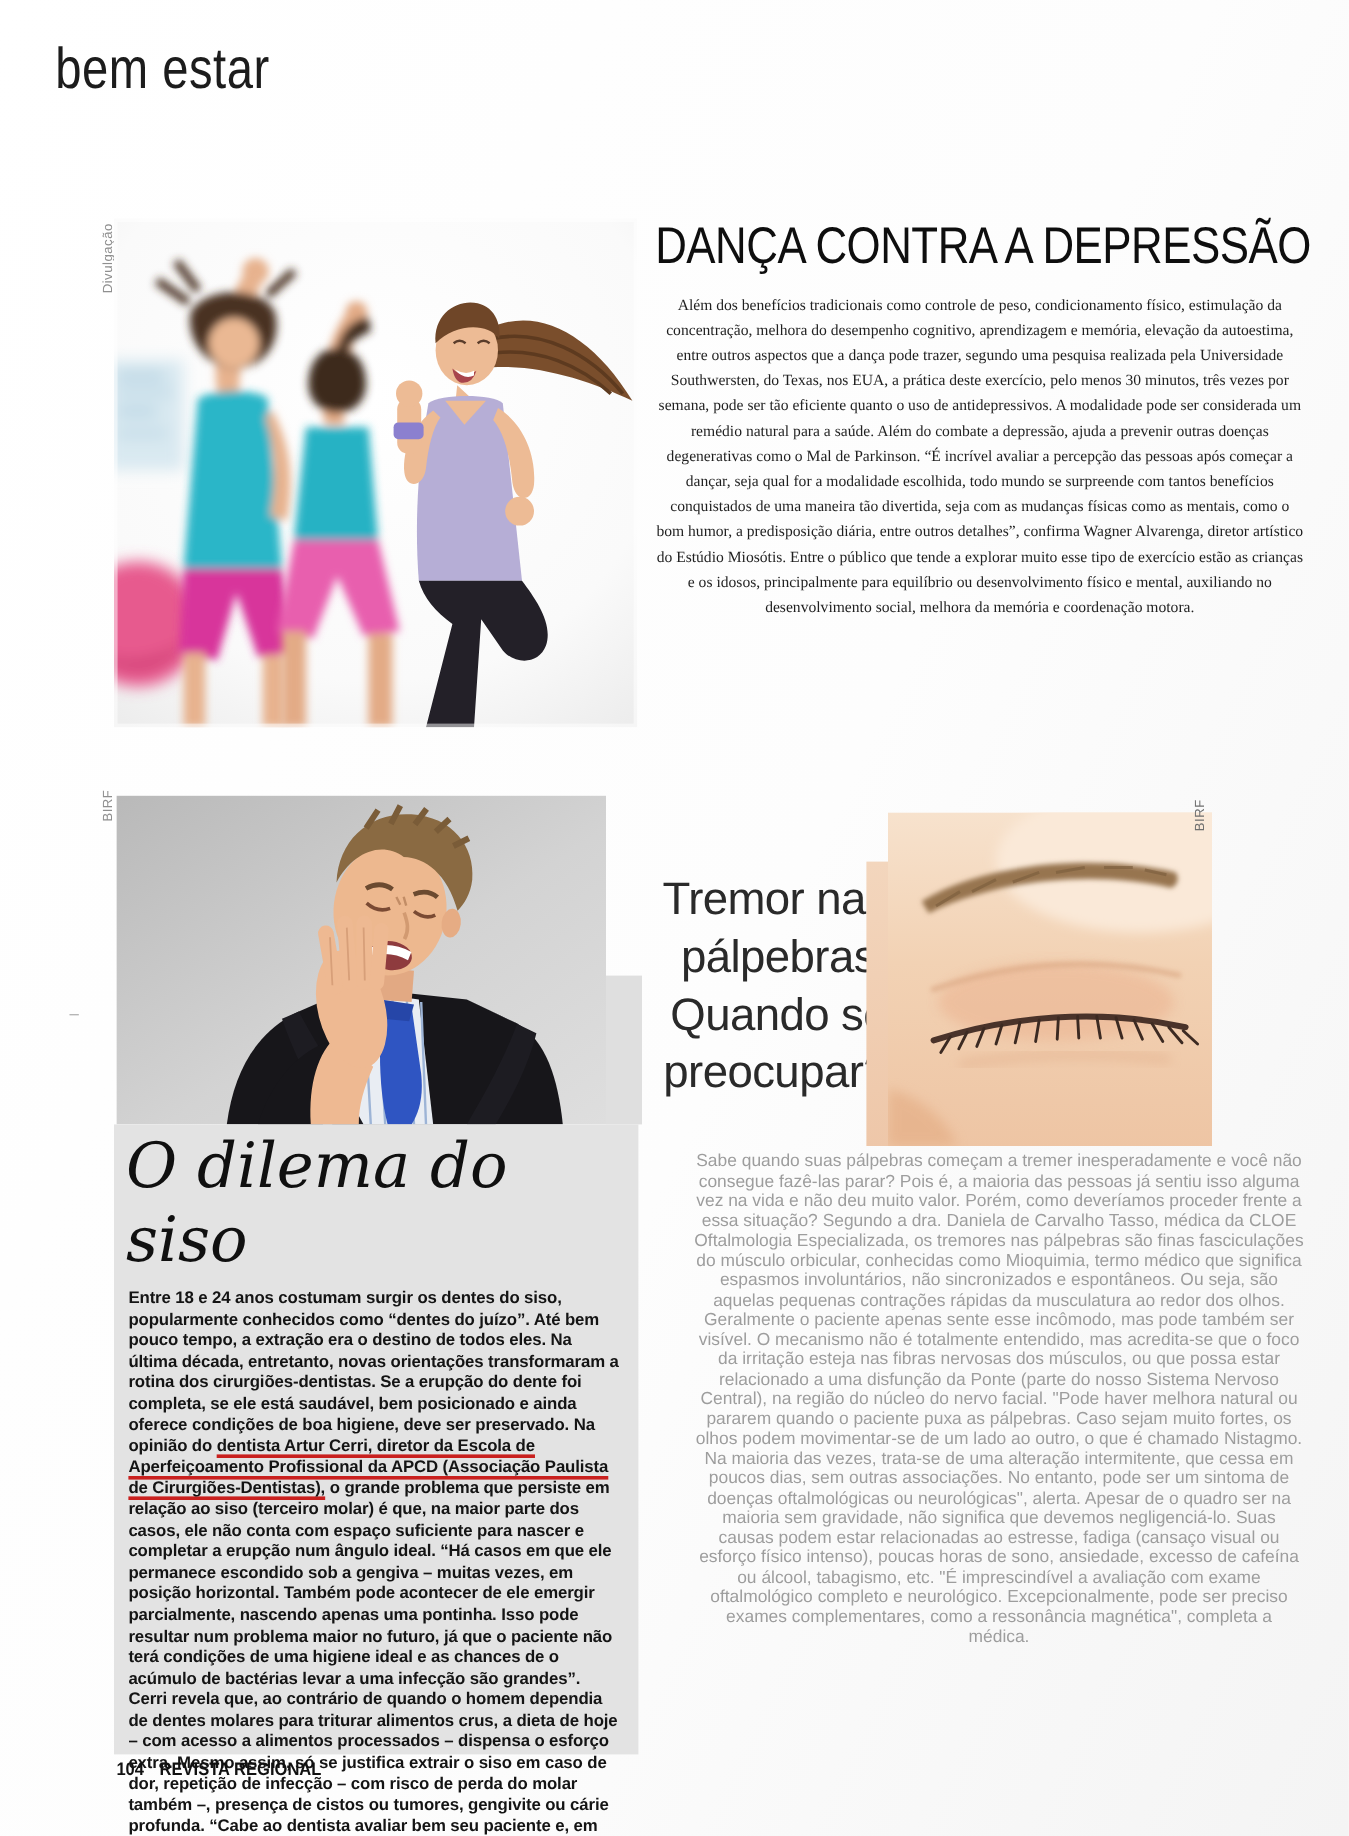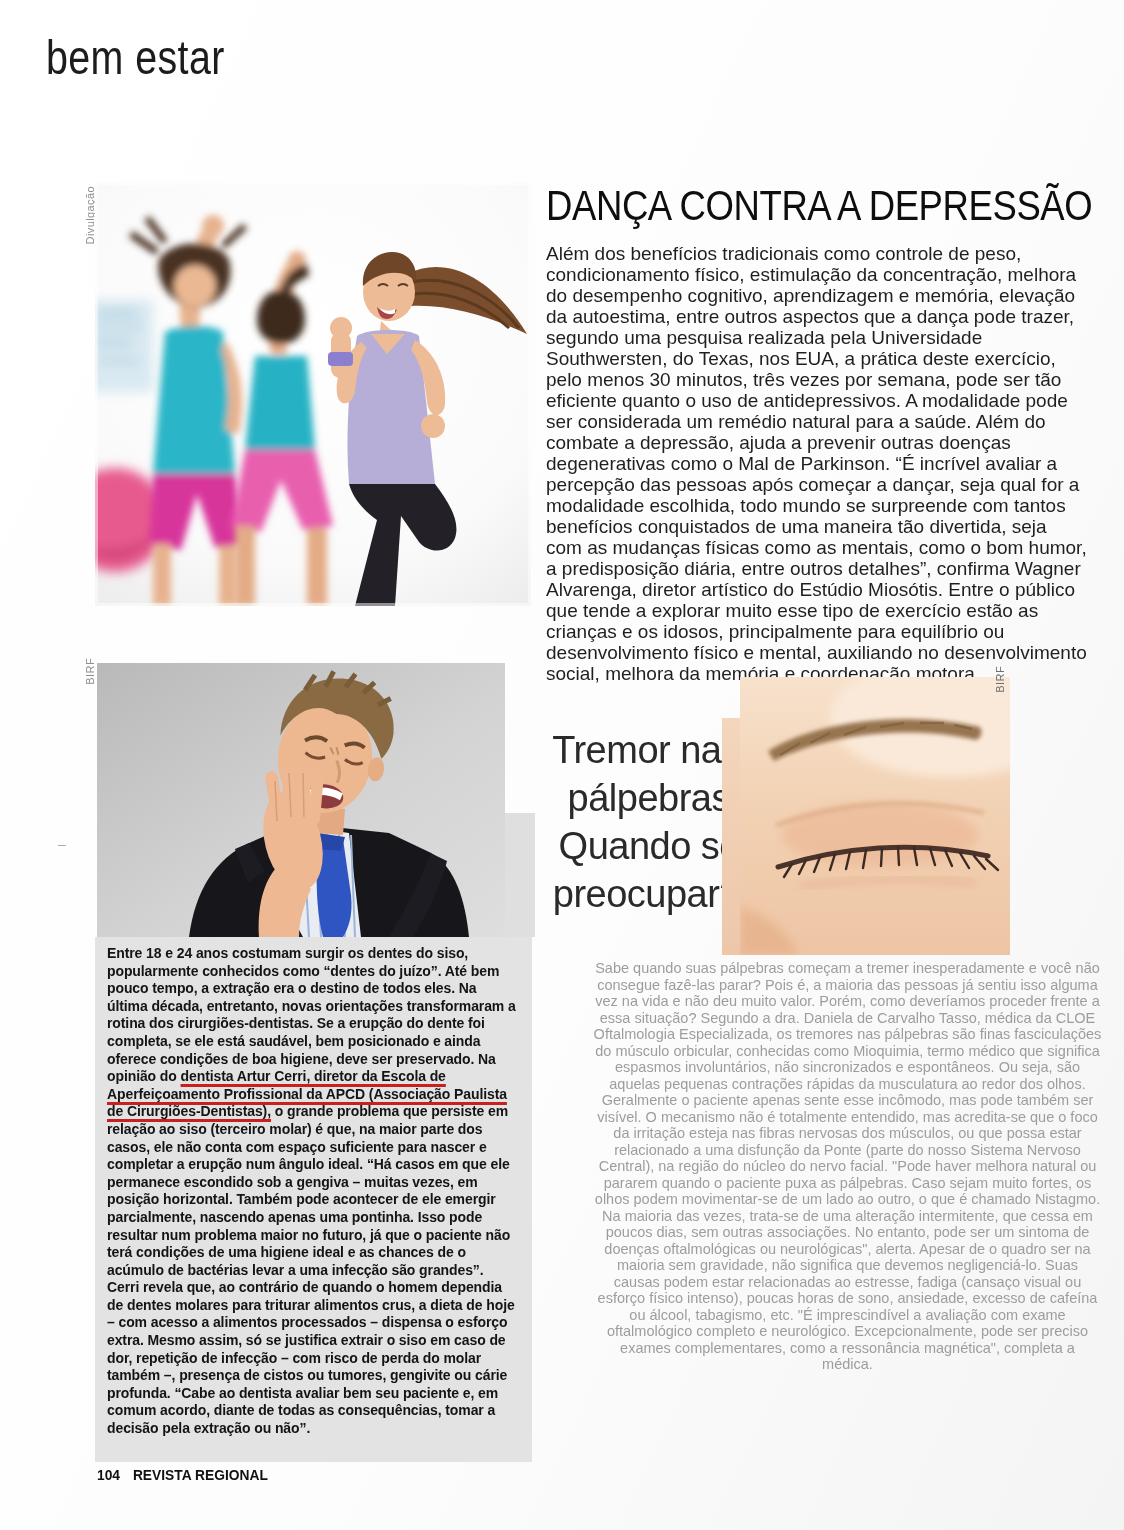--- a/index.html
+++ b/index.html
@@ -8,36 +8,36 @@
     background:linear-gradient(115deg,#ffffff 0%,#fdfdfd 55%,#f4f4f4 100%);
     font-family:"Liberation Sans",sans-serif;color:#1a1a1a;
   }
   .abs{position:absolute;}
   
   .brand{left:46px;top:30px;font-size:48px;font-weight:300;color:#1c1c1c;white-space:nowrap;transform:scaleX(0.82);transform-origin:left top;letter-spacing:0.5px;}
   
   .vcredit{writing-mode:vertical-rl;transform:rotate(180deg);font-size:11px;color:#8f8f8f;letter-spacing:0.4px;}
   
   .dance-title{left:546px;top:181px;white-space:nowrap;font-size:43px;font-weight:400;color:#0e0e0e;transform:scaleX(0.85);transform-origin:left top;letter-spacing:-0.5px;}
-  .dance-body{left:546px;top:243px;width:541px;font-family:Liberation Sans, sans-serif;font-size:19px;line-height:21px;color:#1f1f1f;text-align:left;}
+  .dance-body{left:546px;top:243px;width:541px;font-family:Liberation Serif, serif;font-size:13px;line-height:21px;color:#1f1f1f;text-align:center;}
   
   .photo{display:block;}
   .dance-photo{left:95px;top:182px;width:436px;height:424px;}
   .man-photo{left:97px;top:663px;width:408px;height:274px;}
   .panel-notch{left:505px;top:813px;width:30px;height:124px;background:#dfdfdf;}
   
   .gray-panel{left:95px;top:937px;width:437px;height:525px;background:#e3e3e3;}
   .siso-title{margin:4px 0 0 10px;font-family:"DejaVu Serif","Liberation Serif",serif;font-style:italic;font-size:52px;line-height:62px;color:#101010;font-weight:400;}
   .siso-body{margin:8px 14px 0 12px;font-size:14px;font-weight:bold;line-height:17.6px;color:#141414;letter-spacing:-0.1px;text-align:left;}
   .red-underline{text-decoration-line:underline;text-decoration-color:#c9201e;text-decoration-thickness:2.5px;text-underline-offset:3px;margin-top:20px;}
   
   .tremor-title{left:540px;top:726px;width:200px;text-align:right;font-size:38px;line-height:48px;font-weight:300;color:#2a2a2a;letter-spacing:-0.5px;}
   .eye-strip{left:722px;top:718px;width:18px;height:237px;background:linear-gradient(180deg,#f3d6bd,#eec7a9);}
   .eye-photo{left:740px;top:677px;width:270px;height:278px;}
-  .tremor-body{left:593px;top:960px;width:509px;text-align:center;font-size:14.5px;line-height:16.5px;color:#9d9d9d;font-weight:400;}
+  .tremor-body{left:578px;top:960px;width:509px;text-align:center;font-size:14.5px;line-height:16.5px;color:#9d9d9d;font-weight:400;}
   
   .footer{left:97px;top:1466px;display:flex;gap:14px;font-size:15px;font-weight:bold;color:#111;transform:scaleX(0.92);transform-origin:left top;white-space:nowrap;}
   .stray-dash{left:58px;top:836px;font-size:14px;color:#a9a9a9;}
 </style>
 </head>
 <body>
 
 <div class="abs brand">bem estar</div>
 
 <span class="abs vcredit" style="left:84px;top:186px;">Divulgação</span>
@@ -159,20 +159,21 @@
       <rect x="200" y="100" width="13" height="62" rx="6.5" fill="#eeb992"></rect>
       <rect x="213" y="106" width="12" height="56" rx="6" fill="#eeb992" transform="rotate(5 219 134)"></rect>
       <path d="M 178,118 l 2,40 M 192,110 l 2,44 M 206,110 l 1,44" stroke="#d79f79" stroke-width="1.5" fill="none"></path>
     </g>
   </g>
 </svg>
 
 <div class="abs panel-notch"></div>
 
 <div class="abs gray-panel">
+  <div class="siso-title">O dilema do siso</div>
   <div class="siso-body">
     <span>Entre 18 e 24 anos costumam surgir os dentes do siso, popularmente conhecidos como “dentes do juízo”. Até bem pouco tempo, a extração era o destino de todos eles. Na última década, entretanto, novas orientações transformaram a rotina dos cirurgiões-dentistas. Se a erupção do dente foi completa, se ele está saudável, bem posicionado e ainda oferece condições de boa higiene, deve ser preservado. Na opinião do </span><span class="red-underline">dentista Artur Cerri, diretor da Escola de Aperfeiçoamento Profissional da APCD (Associação Paulista de Cirurgiões-Dentistas),</span><span> o grande problema que persiste em relação ao siso (terceiro molar) é que, na maior parte dos casos, ele não conta com espaço suficiente para nascer e completar a erupção num ângulo ideal. “Há casos em que ele permanece escondido sob a gengiva – muitas vezes, em posição horizontal. Também pode acontecer de ele emergir parcialmente, nascendo apenas uma pontinha. Isso pode resultar num problema maior no futuro, já que o paciente não terá condições de uma higiene ideal e as chances de o acúmulo de bactérias levar a uma infecção são grandes”. Cerri revela que, ao contrário de quando o homem dependia de dentes molares para triturar alimentos crus, a dieta de hoje – com acesso a alimentos processados – dispensa o esforço extra. Mesmo assim, só se justifica extrair o siso em caso de dor, repetição de infecção – com risco de perda do molar também –, presença de cistos ou tumores, gengivite ou cárie profunda. “Cabe ao dentista avaliar bem seu paciente e, em comum acordo, diante de todas as consequências, tomar a decisão pela extração ou não”.</span>
   </div>
 </div>
 
 <div class="abs tremor-title">
   <div>Tremor nas</div>
   <div>pálpebras.</div>
   <div>Quando se</div>
   <div>preocupar?</div>

